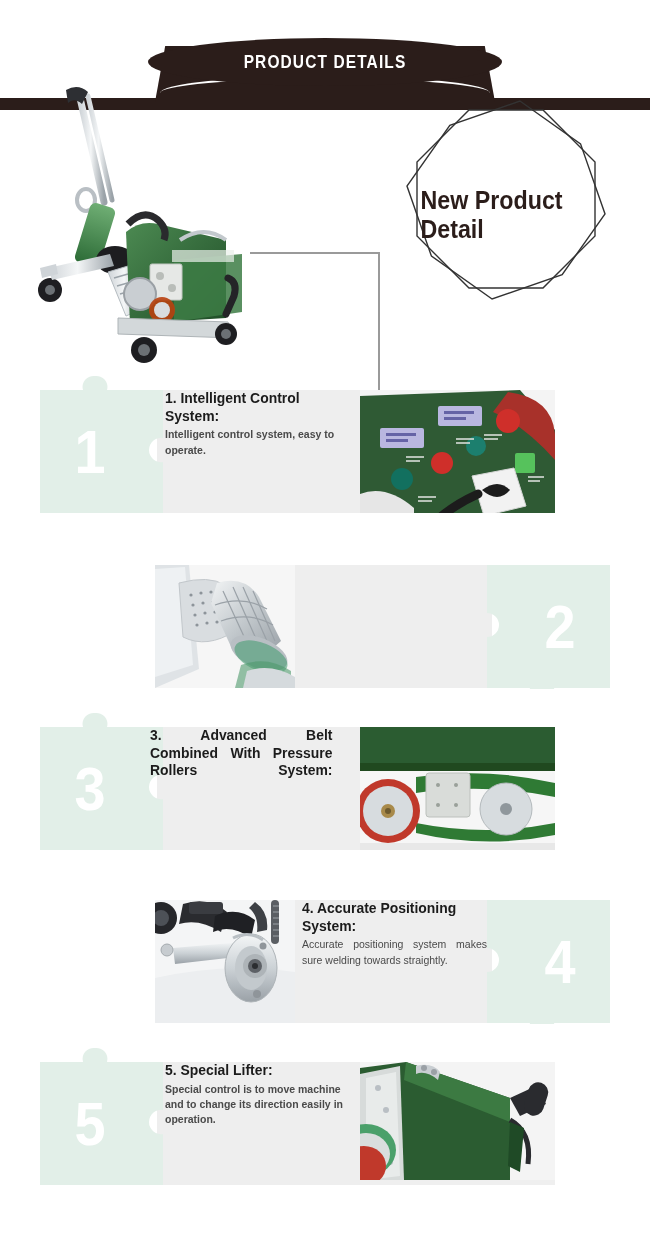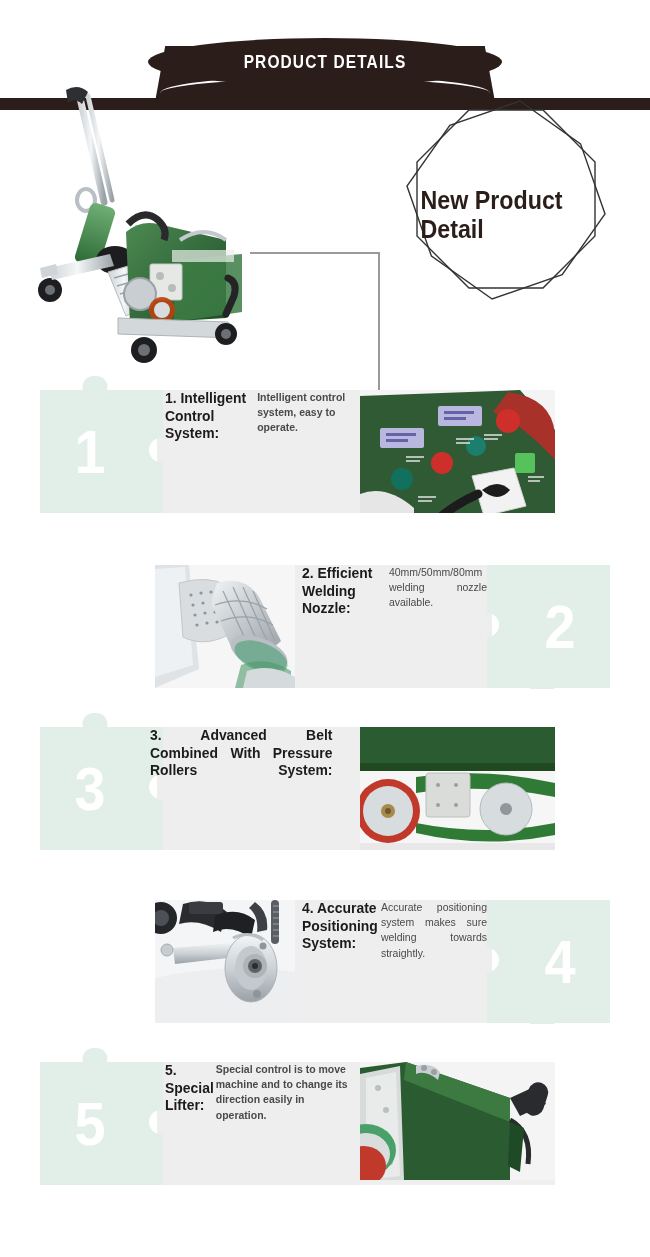--- a/index.html
+++ b/index.html
@@ -65,21 +65,21 @@
   .piece svg{position:absolute;left:-12px;top:-26px;}
   .piece .num{
     position:absolute;left:0;top:0;width:100px;height:123px;
     display:flex;align-items:center;justify-content:center;
     color:#ffffff;font-weight:bold;font-size:62px;line-height:1;
     transform:scaleX(.9);transform-origin:center;
   }
   .piece.mirror .num{left:23px;}
 
   
-  .txt{position:absolute;top:0;height:89px;display:flex;flex-direction:row;box-sizing:border-box;}
+  .txt{position:absolute;top:0;height:89px;display:flex;flex-direction:column;box-sizing:border-box;}
   .t-head{
     color:#1b1b1b;font-size:14.5px;font-weight:bold;line-height:1.22;
     margin:0 0 2px 0;transform:scaleX(.96);transform-origin:left center;
   }
   .t-head .n{font-weight:bold;}
   .t-head.just{text-align:justify;text-align-last:justify;}
   .t-body{
     color:#4a4a4a;font-size:10.5px;line-height:1.45;margin:0;
     text-align:justify;
   }
@@ -266,27 +266,20 @@
           <path d="M88 22 l24 54"></path>
           <path d="M98 26 l22 50"></path>
         <path d="M60 40 q28 -10 52 4"></path>
           <path d="M66 56 q28 -10 52 4"></path>
       </g>
       <ellipse cx="104" cy="88" rx="30" ry="15" transform="rotate(22 104 88)" fill="#b9bfc4"></ellipse>
       <ellipse cx="106" cy="92" rx="28" ry="14" transform="rotate(22 106 92)" fill="#3f9a6e" opacity=".55"></ellipse>
       <path d="M86 100 q26 -10 50 6 l0 17 l-56 0 z" fill="#4f9a6c" opacity=".6"></path>
       <path d="M92 106 q24 -8 48 6 l0 11 l-52 0 z" fill="#d5dadd"></path>
     </svg>
-  </div>
-  <div class="txt" style="left:302px;width:185px">
-    <p class="t-head">
-      <span class="n">2.</span>
-      <span>Efficient Welding Nozzle:</span>
-    </p>
-    <p class="t-body">40mm/50mm/80mm welding nozzle available.</p>
   </div>
   <div class="piece mirror" style="left:487px">
     <svg width="150" height="150" viewBox="0 0 150 150">
       <path d="M12 26 h0 v48 a12 12 0 0 0 -0.5 0 a12 12 0 0 0 0 0 z" fill="none"></path>
       <path d="M12 26 v48 a12 12 0 0 1 0 24 v51 h43 a11 11 0 0 0 12 14 a11 11 0 0 0 12 -14 h56 v-123 z" fill="#e2efe8"></path>
     </svg>
     <div class="num">2</div>
   </div>
 </div>
 

